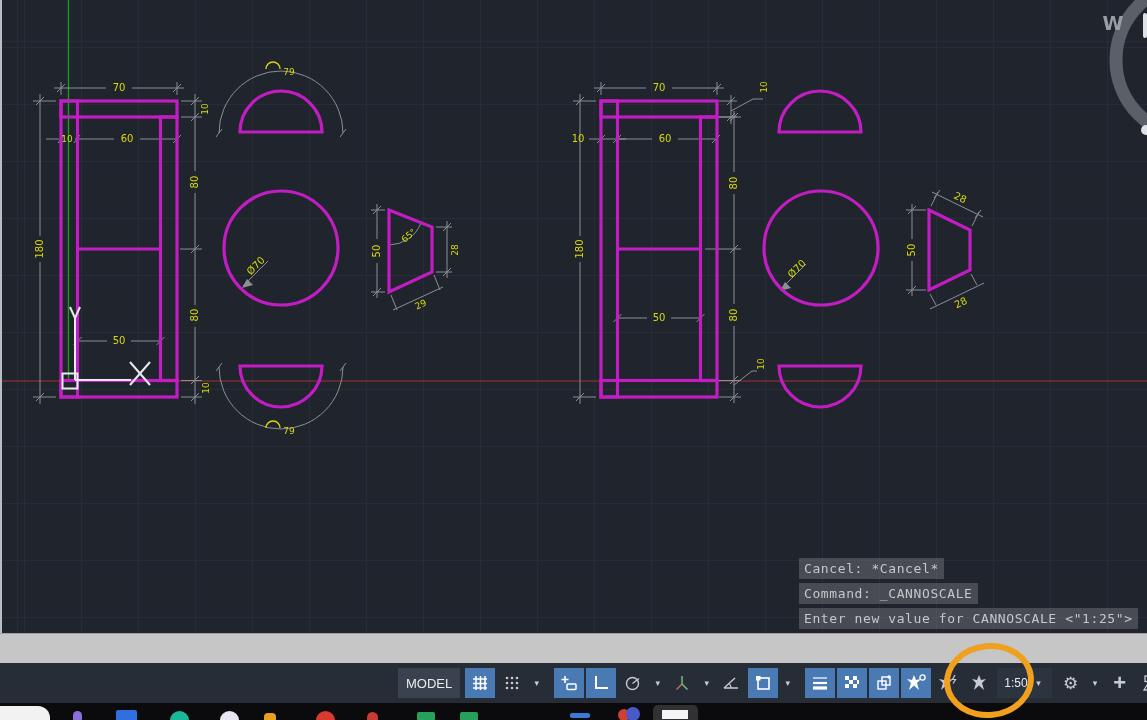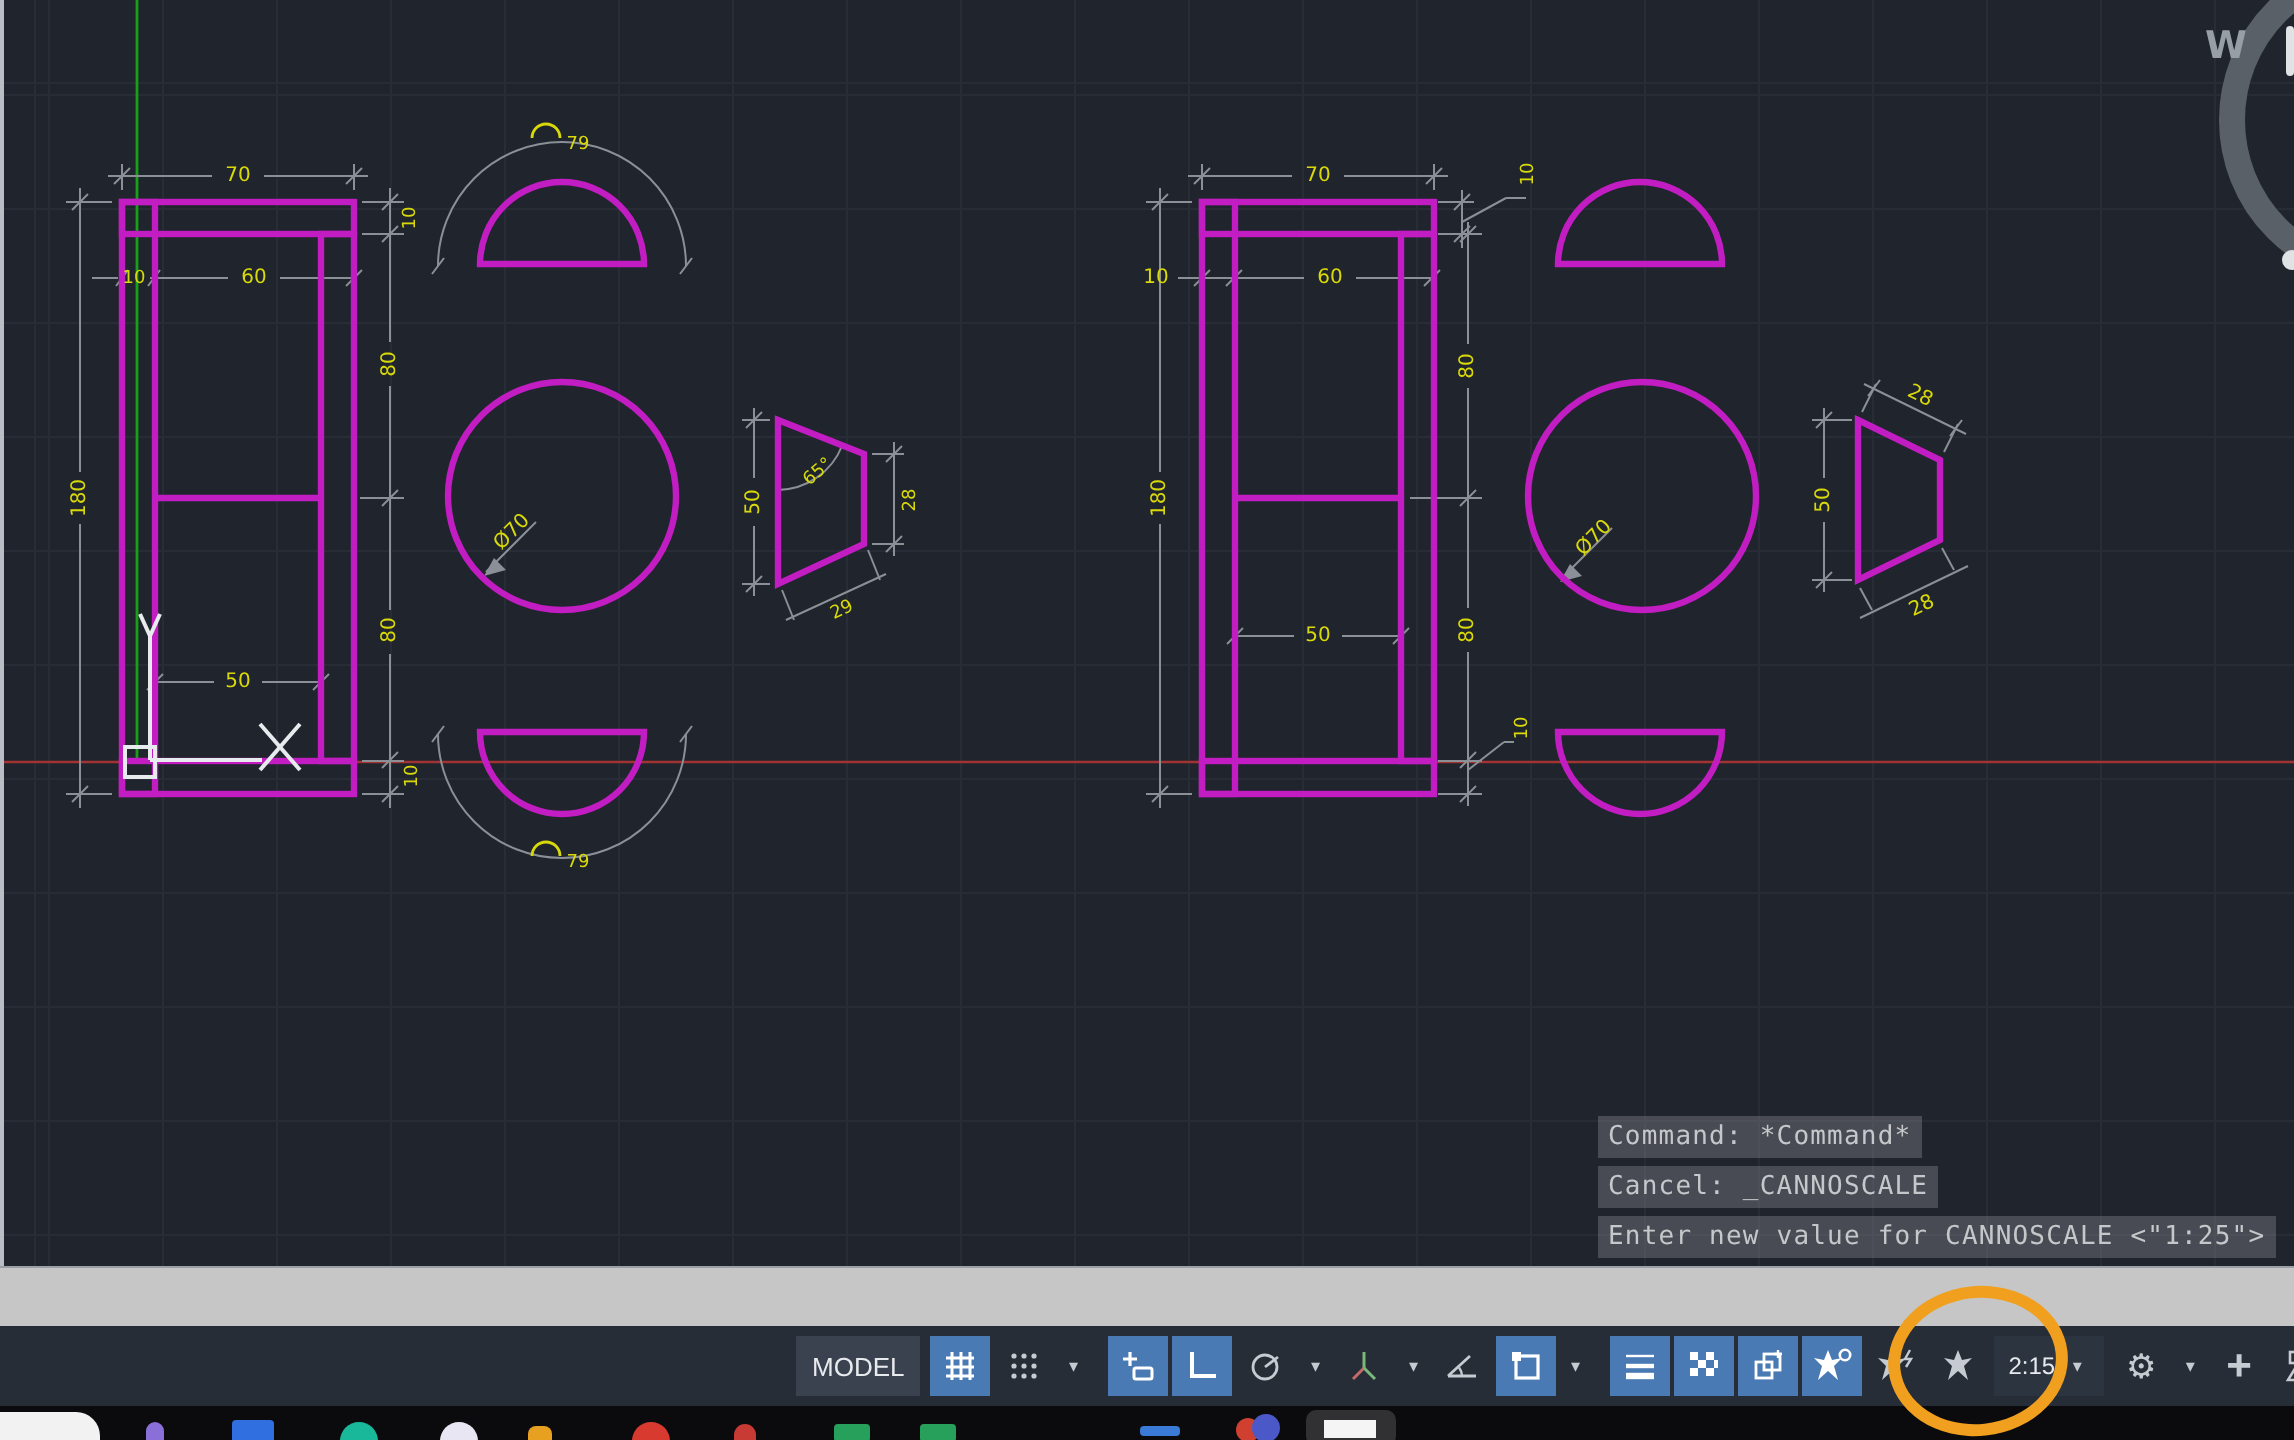--- a/index.html
+++ b/index.html
@@ -287,22 +287,22 @@
 
       <g>
         <circle cx="1193" cy="60" r="77" fill="none" stroke="#596068" stroke-width="13"></circle>
         <text class="vc" x="1113" y="24">W</text>
         <rect x="1143" y="13" width="4" height="25" rx="2" fill="#dfe3e6"></rect>
         <circle cx="1146" cy="130" r="5" fill="#dfe3e6"></circle>
       </g>
     </svg>
 
     <div>
-      <div class="cmdline" style="top:558px;">Command: *Command*</div>
-      <div class="cmdline" style="top:583px;">Cancel: _CANNOSCALE</div>
+      <div class="cmdline" style="top:558px;">Cancel: *Cancel*</div>
+      <div class="cmdline" style="top:583px;">Command: _CANNOSCALE</div>
       <div class="cmdline" style="top:608px;">Enter new value for CANNOSCALE &lt;"1:25"&gt;</div>
     </div>
   </div>
 
   <div id="edge-left"></div>
 
   <div id="hstrip"></div>
 
   <div id="statusbar">
     <div class="row">
@@ -422,21 +422,21 @@
             <path d="M17,1 L14.5,5.5 H17.5 L15,9.5" stroke="currentColor" stroke-width="1.2" fill="none"></path>
           </svg>
       </div>
       <div class="sb-btn">
         <svg width="18" height="18" viewBox="0 0 18 18">
             <path d="M8,1 L10,6 L15,5 L11,9 L13,16 L8,11.5 L3,16 L5,9 L1,5 L6,6 Z" fill="currentColor"></path>
           </svg>
       </div>
 
       <div class="sb-scale">
-        <span>2:15</span>
+        <span>1:50</span>
         <span class="sb-caret">▾</span>
       </div>
 
       <div class="sb-btn sb-gear">
           <span>⚙</span>
         </div>
       <div class="sb-caret">
           <span>▾</span>
         </div>
 

